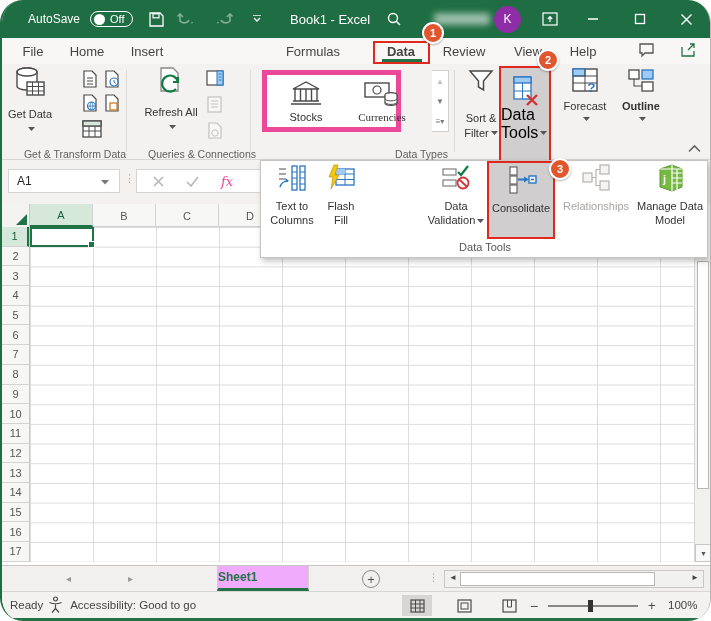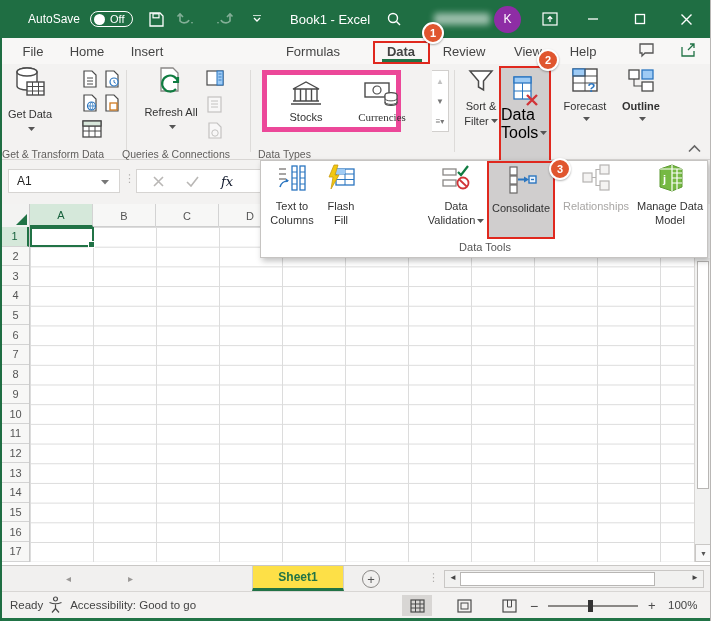--- a/index.html
+++ b/index.html
@@ -1,18 +1,18 @@
 <!DOCTYPE html>
 <html><head>
 <meta charset="utf-8">
 <style>
   * { margin:0; padding:0; box-sizing:border-box; }
   html,body { font-family:"Liberation Sans", sans-serif; }
   .app { position:relative; width:711px; height:621px; background:#fff; overflow:hidden;
-         border-left:2px solid #1f6e43; border-right:1px solid #b9b7b5; }
+         border-left:2px solid #1f6e43; border-right:1px solid #b9b7b5;border-radius:23px; }
   .abs { position:absolute; }
 
   
   .titlebar { position:absolute; left:0; top:0; width:711px; height:38px; background:#1f6e43; color:#fff; }
   .tb-item { position:absolute; top:0; height:38px; display:flex; align-items:center; color:#fff; }
   .autosave-pill { display:flex; align-items:center; gap:5px; border:1px solid #fff; border-radius:10px;
                    padding:1px 8px 1px 3px; font-size:11px; }
   .autosave-knob { width:11px; height:11px; border-radius:50%; background:#fff; }
   .faded { opacity:.45; }
   .avatar { width:27px; height:27px; border-radius:50%; background:#8e2da5; color:#fff; font-size:12px;
@@ -24,21 +24,21 @@
   .rtab { position:absolute; top:0; height:26px; display:flex; align-items:center; justify-content:center;
           font-size:13px; color:#444; }
   .rtab.active { font-weight:bold; }
   .green-underline { position:absolute; height:3px; background:#217346; }
   .redbox { position:absolute; border:2px solid #e0281e; }
 
   
   .ribbon { position:absolute; left:0; top:64px; width:711px; height:96px; background:#f3f2f1;
             border-bottom:1px solid #d8d6d4; }
   .vsep { position:absolute; top:6px; width:1px; height:82px; background:#dddbd9; }
-  .grp-label { position:absolute; font-size:10.5px; color:#605e5c; text-align:left; }
+  .grp-label { position:absolute; font-size:10.5px; color:#605e5c; text-align:right; }
   .bigbtn { position:absolute; top:2px; height:92px; display:flex; flex-direction:column; align-items:center; }
   .bigbtn .lbl { font-size:11px; color:#333; text-align:center; line-height:1.35; margin-top:3px; }
   .caret { display:inline-block; width:7px; height:5px; vertical-align:middle; margin-left:2px; }
   .gallery { position:absolute; left:260px; top:6px; width:139px; height:62px; background:#fff;
              border:5px solid #ec4899; }
   .gal-item { position:absolute; top:4px; width:70px; height:54px; display:flex; flex-direction:column;
               align-items:center; font-size:11px; color:#333; }
   .gal-scroll { position:absolute; left:430px; top:6px; width:17px; height:62px; background:#fff;
                 border:1px solid #d1cfcd; border-left:none; display:flex; flex-direction:column; }
   .gal-scroll div { flex:1; display:flex; align-items:center; justify-content:center; color:#777; font-size:8px; }
@@ -88,23 +88,23 @@
   .pgroup { position:absolute; left:0; top:80px; width:448px; text-align:center; font-size:11px; color:#555; }
 
   
   .callout { position:absolute; width:22px; height:22px; border-radius:50%; background:#e0562f;
              border:2px solid #fff; color:#fff; font-size:11px; font-weight:bold;
              display:flex; align-items:center; justify-content:center; box-shadow:0 1px 2px rgba(0,0,0,.3); z-index:60; }
 
   
   .sheetbar { position:absolute; left:0; top:565px; width:711px; height:26px; background:#f1f0ef; border-top:1px solid #c9c7c5; }
   .navarrow { position:absolute; top:7px; font-size:10px; color:#9a9896; }
-  .sheettab { position:absolute; left:215px; top:0; width:92px; height:25px; background:#fde047;
+  .sheettab { position:absolute; left:215px; top:0; width:92px; height:25px; background:#f0abfc;
               border-left:1px solid #d1cfcd; border-right:1px solid #d1cfcd; border-bottom:3px solid #217346;
-              color:#217346; font-weight:bold; font-size:12px; display:flex; align-items:center; justify-content:center;margin-left:35px; }
+              color:#217346; font-weight:bold; font-size:12px; display:flex; align-items:center; justify-content:flex-start; }
   .addsheet { position:absolute; left:360px; top:4px; width:18px; height:18px; border:1px solid #8a8886; border-radius:50%;
               color:#555; font-size:13px; display:flex; align-items:center; justify-content:center; }
   .hscroll { position:absolute; left:442px; top:4px; width:260px; height:18px; background:#f1f1f0; border:1px solid #c9c7c5; }
   .hthumb { position:absolute; left:15px; top:1px; width:195px; height:14px; background:#fff; border:1px solid #b8b6b4; }
   .hbtn { position:absolute; top:2px; font-size:8px; color:#444; }
 
   
   .statusbar { position:absolute; left:0; top:591px; width:711px; height:27px; background:#f3f2f1;
                border-top:1px solid #d8d6d4; font-size:11.5px; color:#444; }
   .viewbtn { position:absolute; top:3px; width:30px; height:21px; display:flex; align-items:center; justify-content:center; }
@@ -287,21 +287,21 @@
           <rect x="1" y="1" width="13" height="15" fill="#fff" stroke="#8a8886" stroke-width="1.2"></rect>
           <path d="M4 5h7M4 8h7M4 11h7" stroke="#8a8886" stroke-width="1"></path>
         </svg>
       </div>
     <div class="abs faded" style="left:205px; top:58px;">
         <svg width="16" height="17" viewBox="0 0 16 17">
           <path d="M2 1h8l4 4v11H2z" fill="#fff" stroke="#8a8886" stroke-width="1.2"></path>
           <circle cx="8" cy="11" r="3.2" fill="none" stroke="#8a8886" stroke-width="1"></circle>
         </svg>
       </div>
-    <div class="grp-label" style="left:120px; top:84px; width:122px;">Queries &amp; Connections</div>
+    <div class="grp-label" style="left:132px; top:84px; width:122px;">Queries &amp; Connections</div>
     <div class="vsep" style="left:248px;"></div>
 
     <div class="gallery">
       <div class="gal-item" style="left:4px;">
         <svg width="34" height="30" viewBox="0 0 34 30">
           <path d="M4 10 L17 3 L30 10 z" fill="none" stroke="#4a4a4a" stroke-width="1.4"></path>
           <path d="M6 10v12M11.5 10v12M17 10v12M22.5 10v12M28 10v12" stroke="#4a4a4a" stroke-width="1.4"></path>
           <path d="M4 22h26M2 25h30" stroke="#4a4a4a" stroke-width="1.4"></path>
         </svg>
         <span style="margin-top:2px;">Stocks</span>
@@ -318,21 +318,21 @@
       </div>
     </div>
     <div class="gal-scroll">
       <div class="faded">▲</div>
       <div>▼</div>
       <div>≡▾</div>
     </div>
     <div class="grp-label" style="left:256px; top:84px; width:190px;">Data Types</div>
     <div class="vsep" style="left:452px;"></div>
 
-    <div class="bigbtn" style="left:456px; width:46px;">
+    <div class="bigbtn" style="left:456px; width:46px;gap:12px;">
       <svg width="30" height="30" viewBox="0 0 30 30">
         <path d="M4 5 h22 l-8.5 10 v9 l-5 -3 v-6 z" fill="#fff" stroke="#4a4a4a" stroke-width="1.5"></path>
       </svg>
       <div class="lbl"><span>Sort &amp; Filter</span><svg class="caret" viewBox="0 0 7 5">
             <path d="M0 0l3.5 4L7 0z" fill="#555"></path>
           </svg></div>
     </div>
 
     <div class="datatools-btn">
       <svg width="30" height="32" viewBox="0 0 30 32" style="margin-top:6px;">
@@ -387,21 +387,21 @@
         </svg>
     </div>
     <div class="abs" style="left:122px; top:12px; color:#b0aeac; font-size:11px; letter-spacing:1px;">⋮</div>
     <div class="fxbar">
       <svg width="11" height="11" viewBox="0 0 11 11">
           <path d="M1 1 L10 10 M10 1 L1 10" stroke="#b9b7b5" stroke-width="1.6"></path>
         </svg>
       <svg width="13" height="11" viewBox="0 0 13 11">
           <path d="M1 6 L5 10 L12 1" fill="none" stroke="#b9b7b5" stroke-width="1.6"></path>
         </svg>
-      <span style="font-family:'DejaVu Serif', serif; font-style:italic; font-size:13px; color:#0f172a;">fx</span>
+      <span style="font-family:'DejaVu Serif', serif; font-style:italic; font-size:13px; color:#ec4899;">fx</span>
     </div>
   </div>
 
   <div class="colheaders">
     <div class="selectall"></div>
     <div class="colh sel" style="left:28px;">A</div>
     <div class="colh" style="left:91px;">B</div>
     <div class="colh" style="left:154px;">C</div>
     <div class="colh" style="left:217px;">D</div>
   </div>

